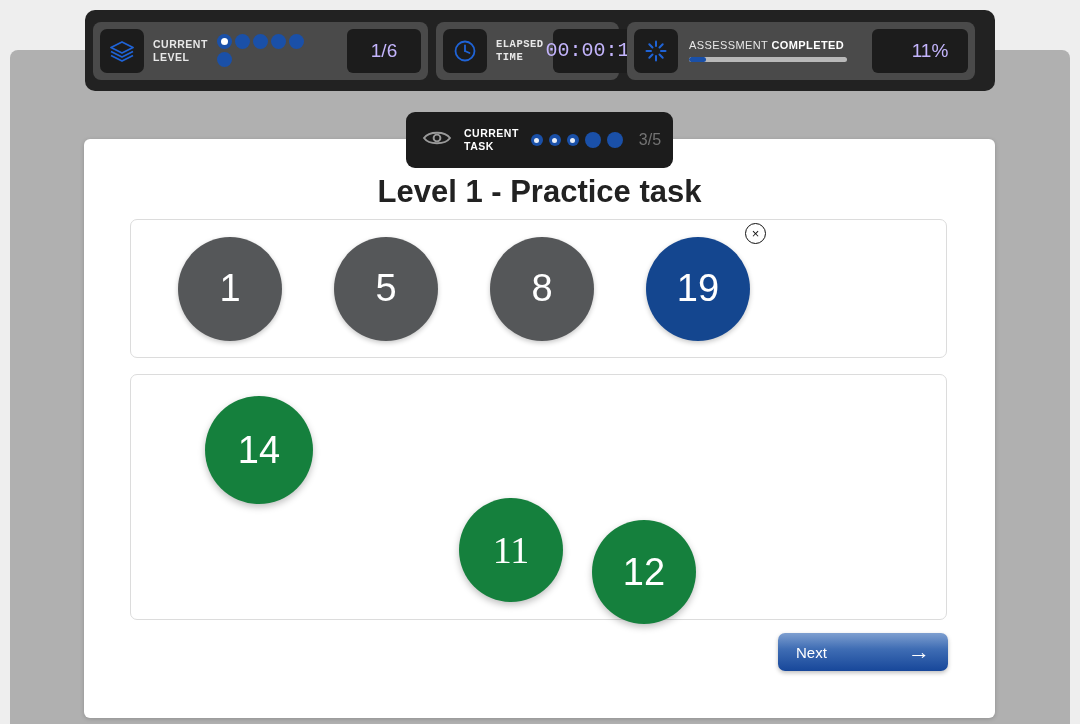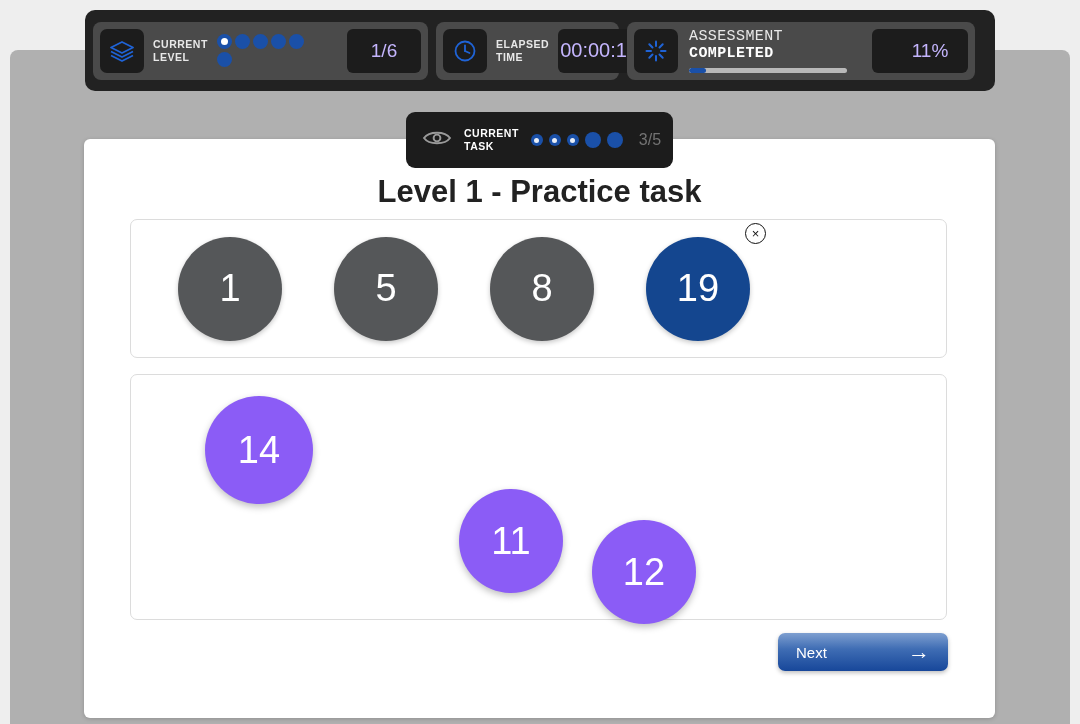--- a/index.html
+++ b/index.html
@@ -46,21 +46,21 @@
     background: #4a4a4a;
     border-radius: 8px;
     height: 58px;
     display: flex;
     align-items: center;
     padding: 0 7px;
     gap: 9px;
     box-sizing: border-box;
   }
   #group-level  { width: 335px; }
-  #group-time   { width: 183px; }
+  #group-time   { width: 183px; font-family: Liberation Mono, monospace; }
   #group-assess { width: 348px; }
 
   .stat-icon {
     width: 44px;
     height: 44px;
     background: #1c1c1c;
     border-radius: 7px;
     flex: 0 0 auto;
     display: flex;
     align-items: center;
@@ -120,24 +120,23 @@
   #assess-body {
     display: flex;
     flex-direction: column;
     justify-content: center;
     gap: 6px;
     flex: 1 1 auto;
     padding-left: 2px;
   }
   #assess-text {
     color: #e8e8e8;
-    font-size: 15px;
+    font-size: 11px;
     letter-spacing: 0.4px;
     text-transform: uppercase;
-    font-family: Liberation Mono, monospace;
   }
   #assess-text b { color: #ffffff; }
   #assess-track {
     width: 158px;
     height: 5px;
     border-radius: 3px;
     background: #b9b9b9;
     overflow: hidden;
   }
   #assess-fill {
@@ -267,21 +266,21 @@
     align-items: center;
     justify-content: center;
     cursor: pointer;
     box-sizing: border-box;
   }
 
   
   .pool-node {
     position: absolute;
     border-radius: 50%;
-    background: #8b5cf6;
+    background: #15803d;
     color: #ffffff;
     display: flex;
     align-items: center;
     justify-content: center;
     font-size: 38px;
     box-shadow: 0 3px 7px rgba(0,0,0,0.25);
     cursor: grab;
   }
 
   
@@ -411,21 +410,21 @@
         <span>19</span>
         <span id="remove-badge">×</span>
       </div>
     </div>
   </div>
 
   <div class="panel" id="panel-pool">
     <div class="pool-node" style="left:74px; top:21px; width:108px; height:108px;">
       <span>14</span>
     </div>
-    <div class="pool-node" style="left:328px; top:114px; width:104px; height:104px;">
+    <div class="pool-node" style="left:328px; top:123px; width:104px; height:104px;font-family:Liberation Serif, serif;">
       <span>11</span>
     </div>
     <div class="pool-node" style="left:461px; top:145px; width:104px; height:104px;">
       <span>12</span>
     </div>
   </div>
 
   <button id="next-button">
     <span>Next</span>
     <span id="next-arrow">→</span>

